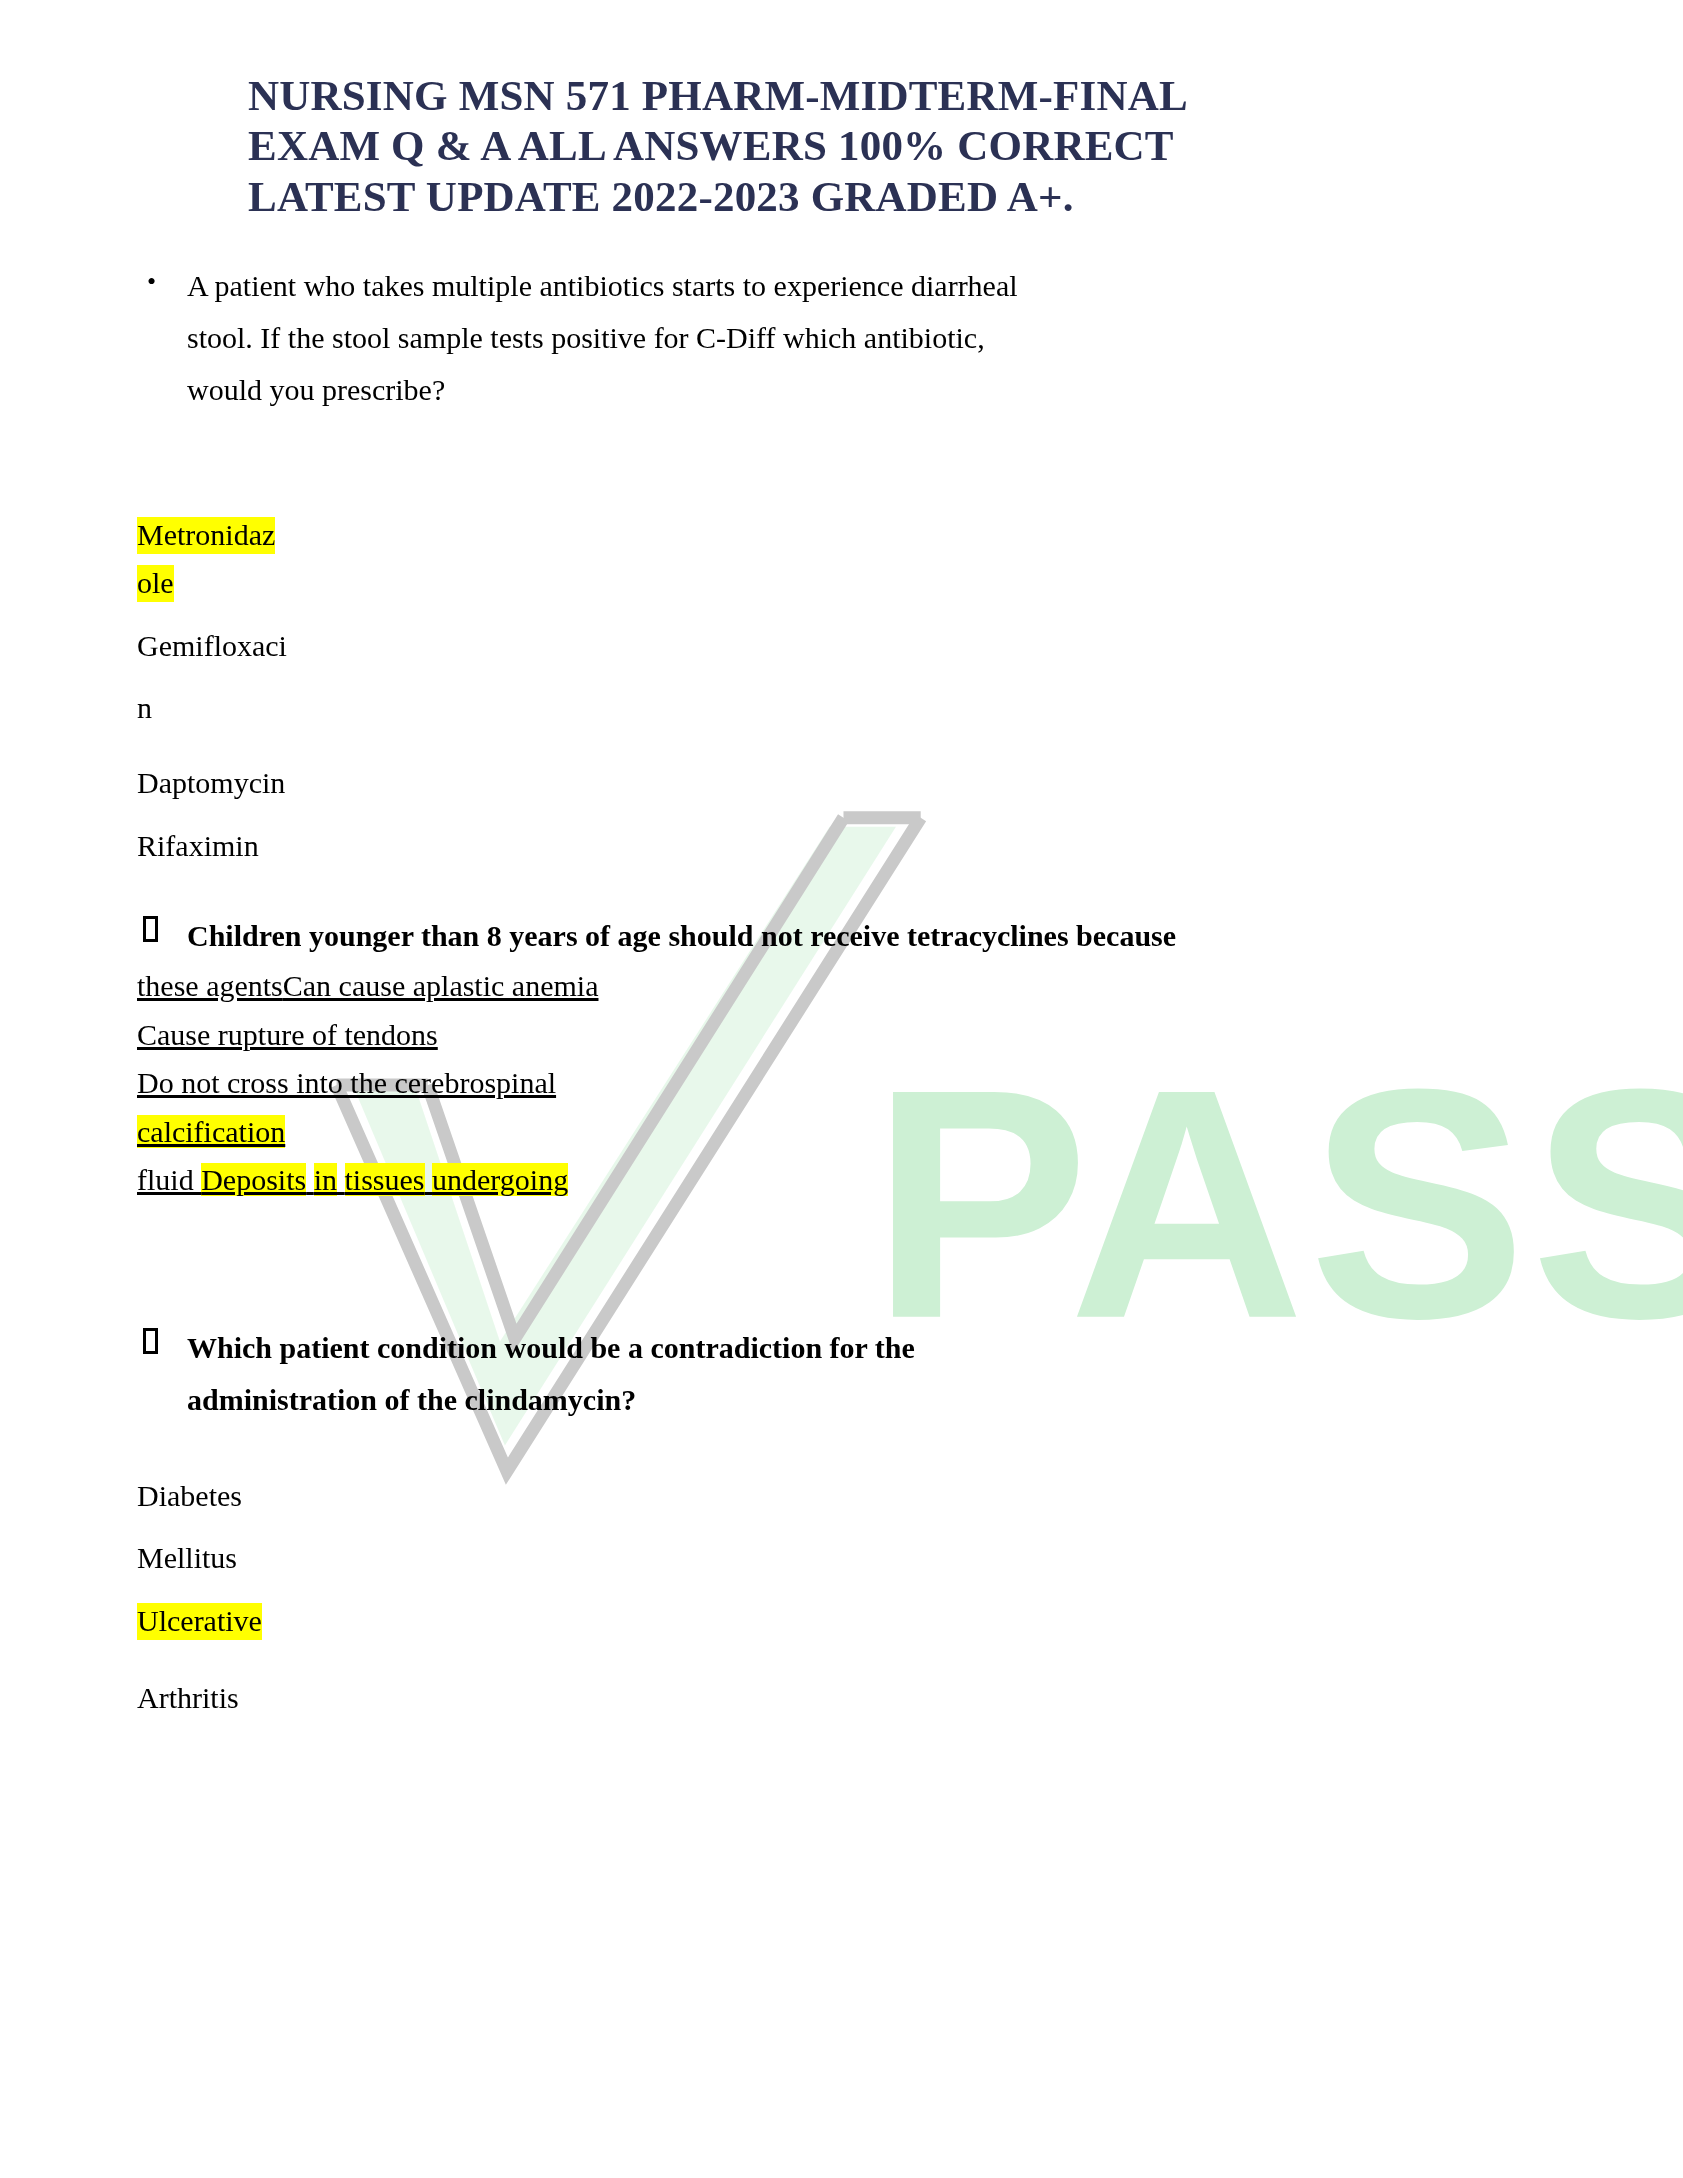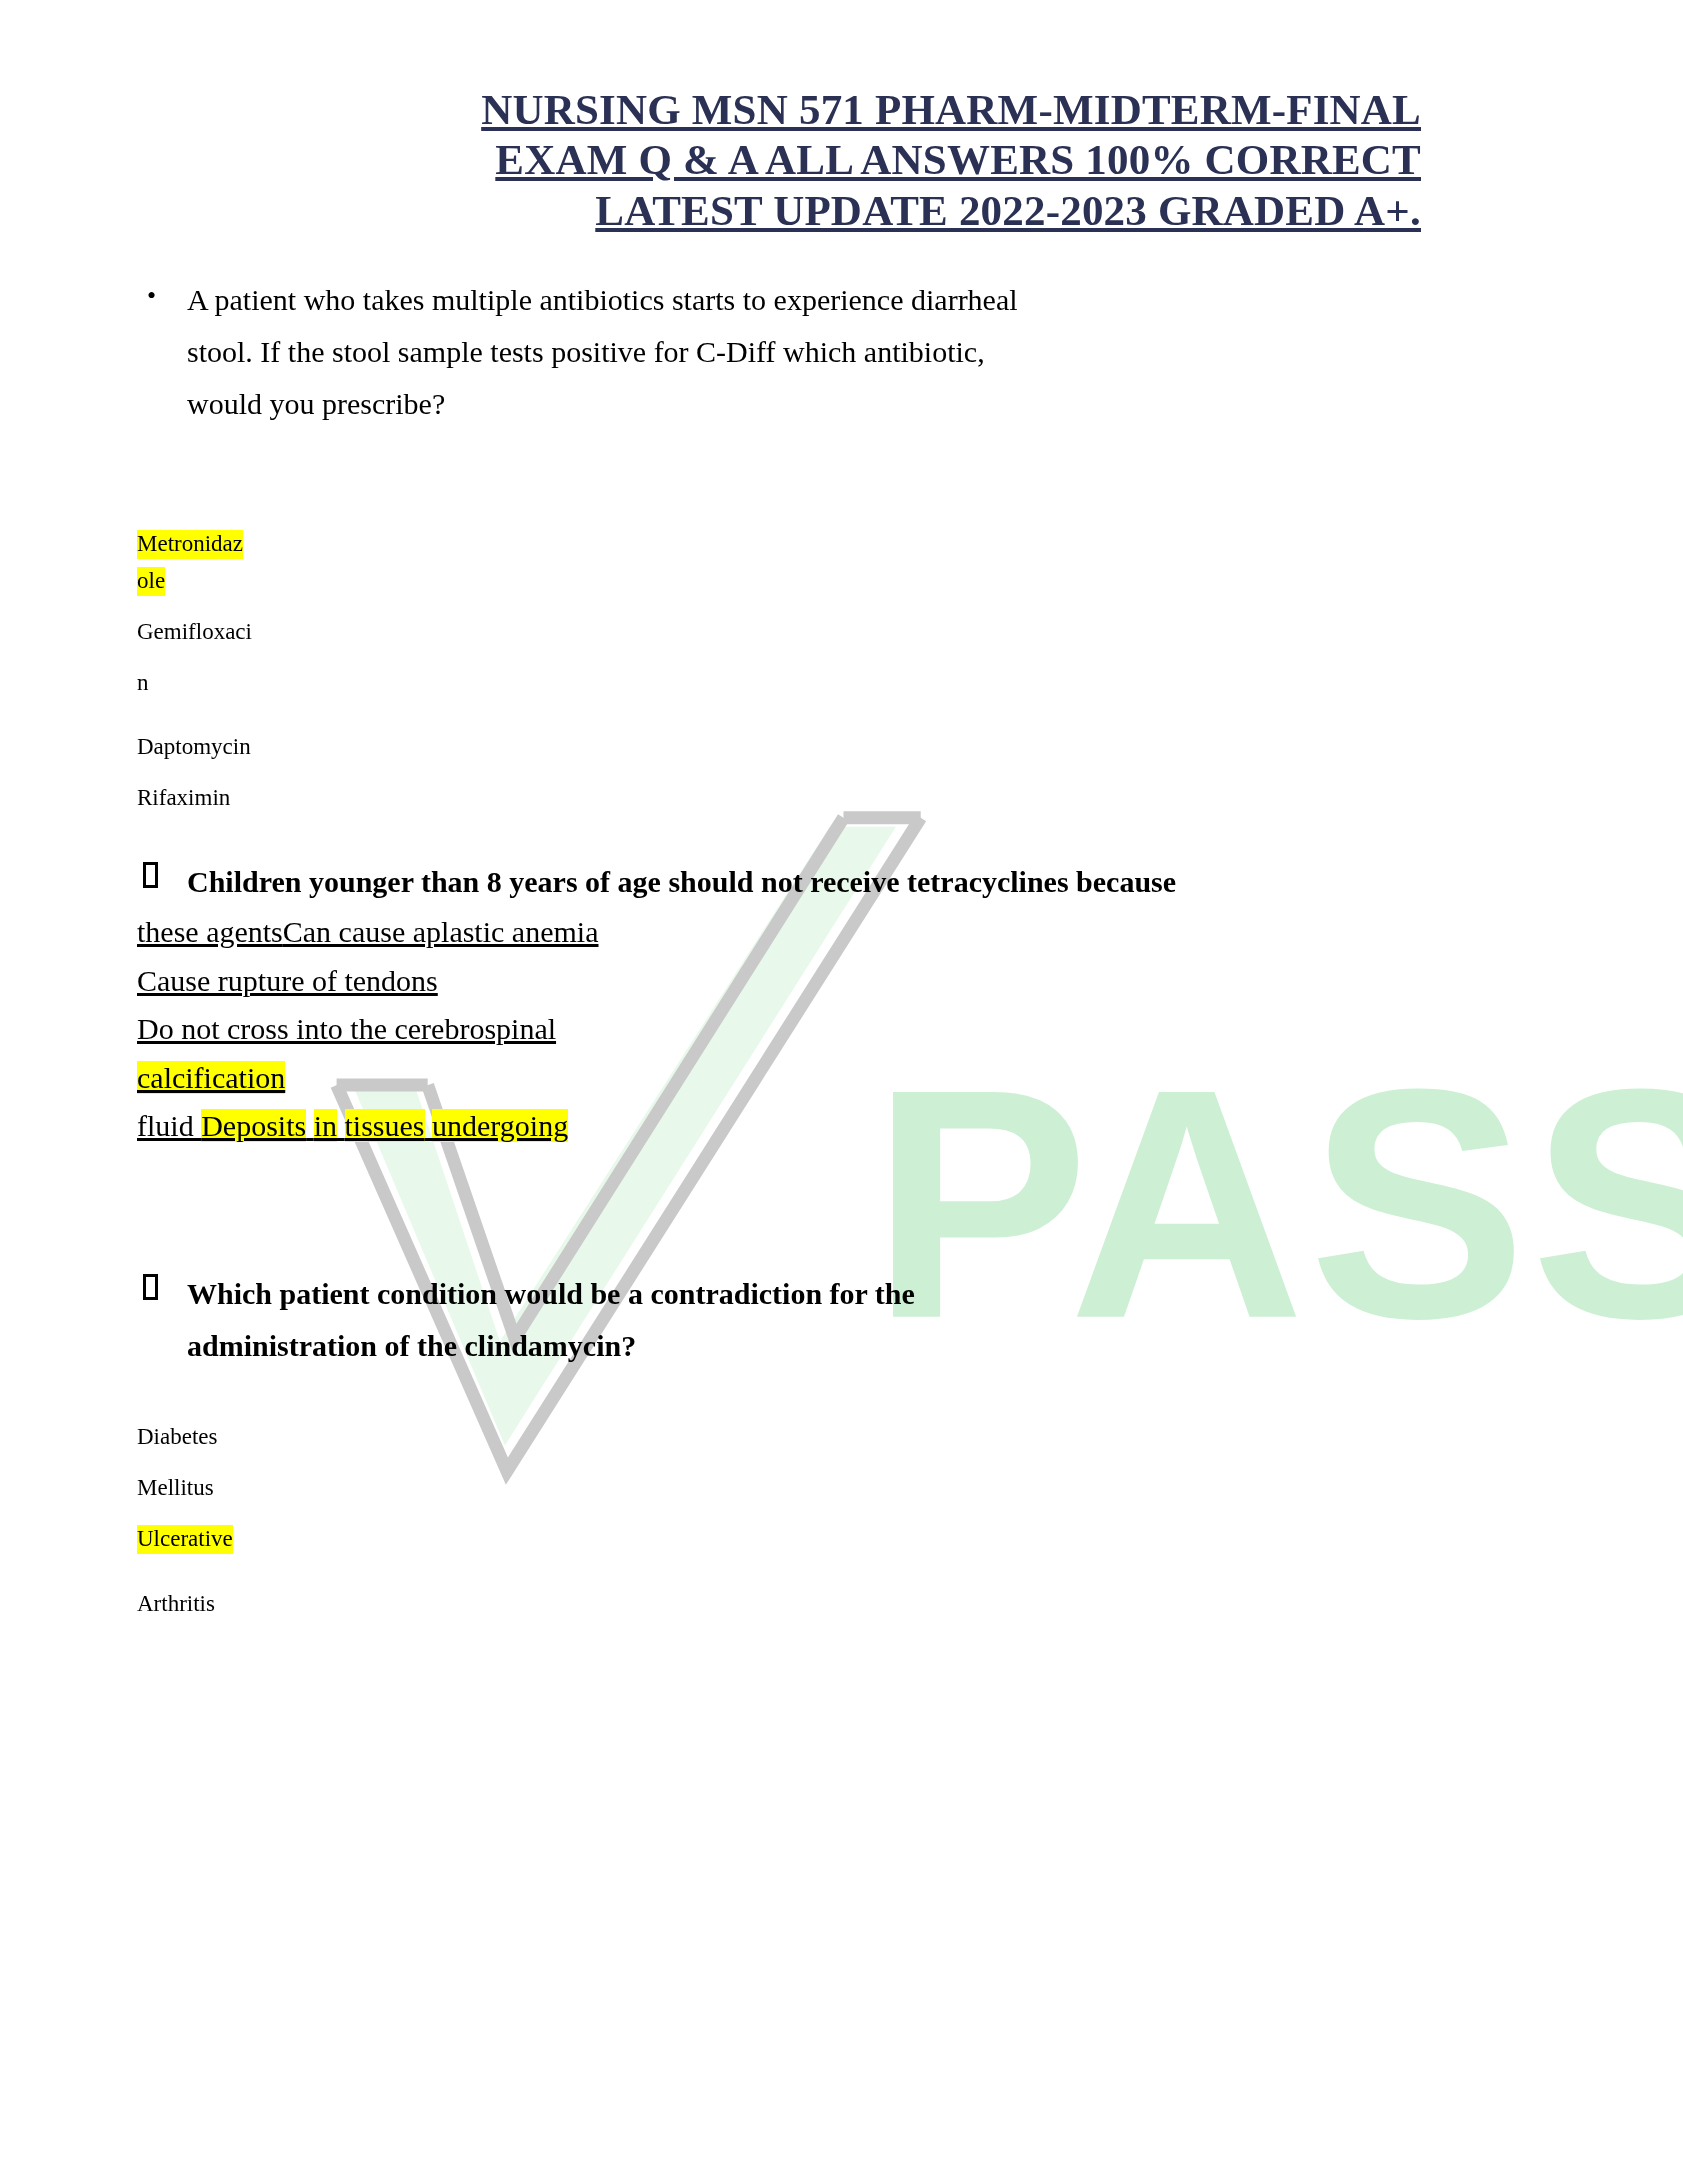--- a/index.html
+++ b/index.html
@@ -42,25 +42,24 @@
     z-index: 2;
     padding: 0;
   }
 
   
   .doc-title {
     color: #2b3154;
     font-weight: bold;
     font-size: 43px;
     line-height: 1.17;
-    text-align: right;
-    margin: 14px;
+    text-align: left;
+    margin: 0;
     padding: 71px 248px 0 248px;
     letter-spacing: 0.2px;
-    text-decoration: underline;
   }
   .doc-title .tline { display: block; white-space: nowrap; }
 
   
   .body-area {
     padding: 0 149px 0 137px;
     font-size: 30px;
   }
 
   
@@ -109,21 +108,21 @@
     -webkit-box-decoration-break: clone;
   }
 
   .spacer-xs { height: 14px; }
   .spacer-s  { height: 26px; }
   .spacer-m  { height: 46px; }
   .spacer-l  { height: 77px; }
   .spacer-xl { height: 95px; }
 
   
-  .stack { line-height: 1.62; font-size: 23px; }
+  .stack { line-height: 1.62; font-size: 30px; }
   .stack .ln { display: block; }
   .stack .ln span.hl { padding: 1px 0 3px 0; }
 
   
   .flow {
     font-size: 30px;
     line-height: 1.62;
     max-width: 990px;
     text-decoration: underline;
   }

